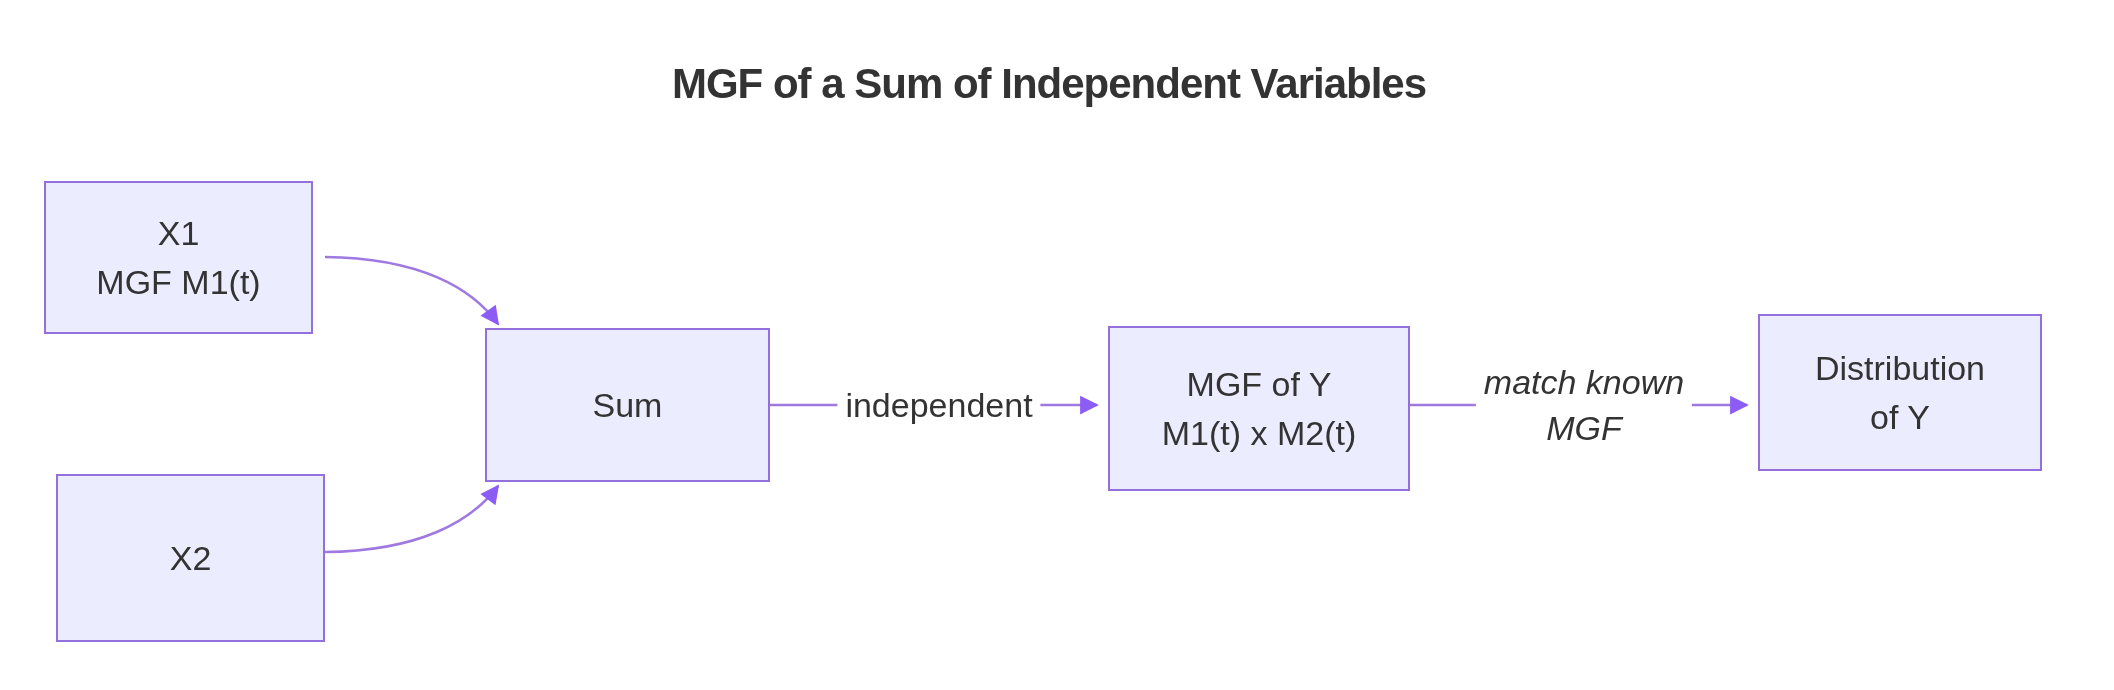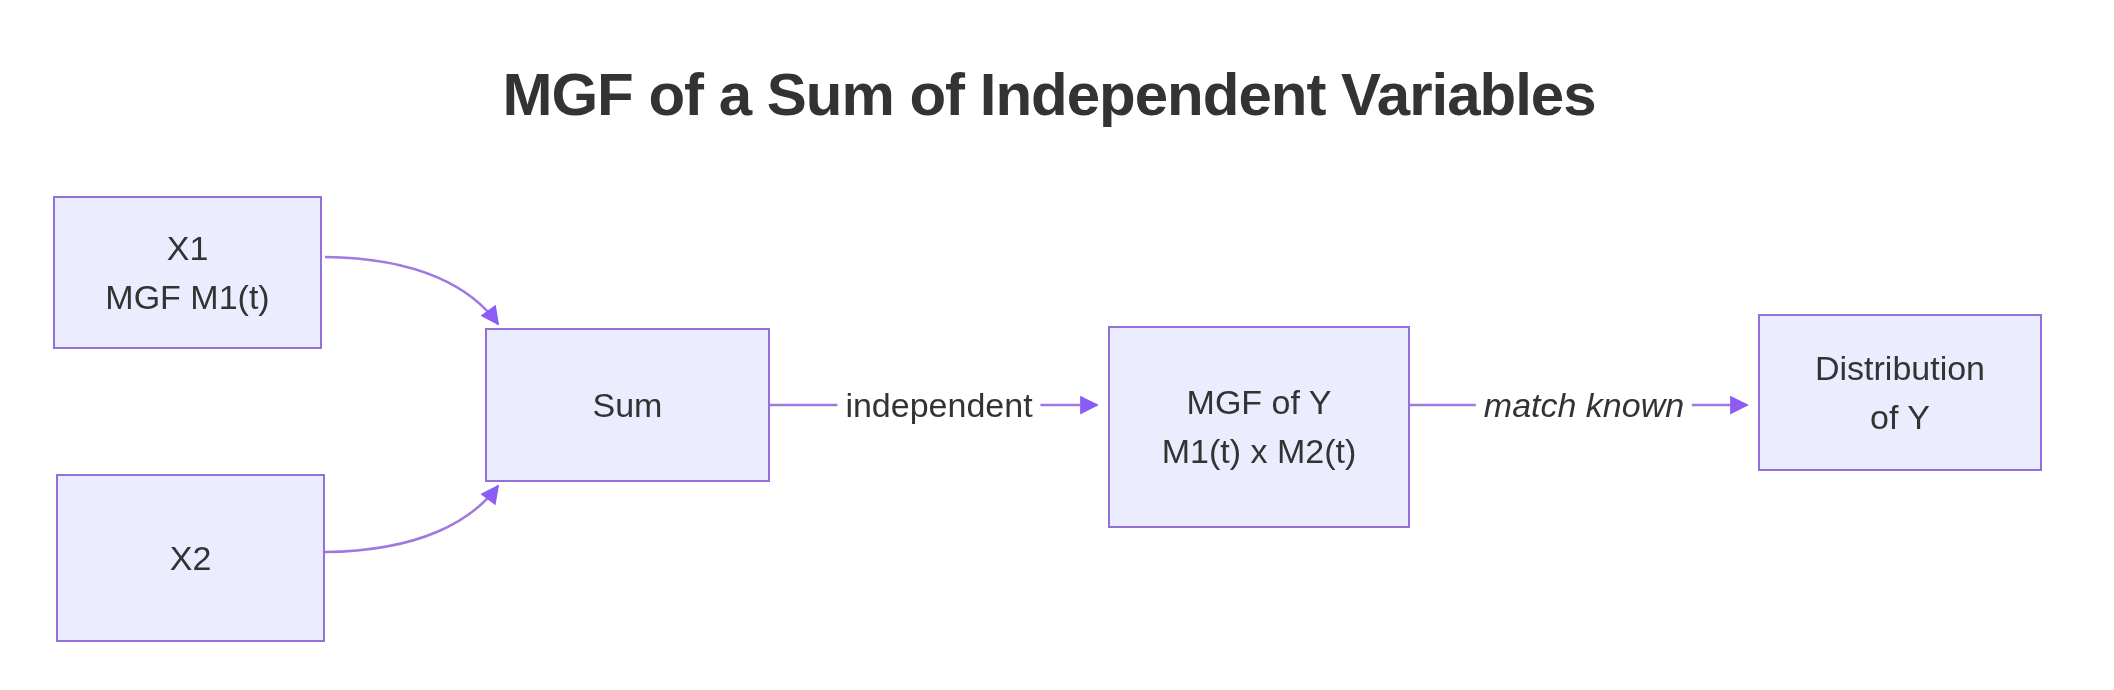--- a/index.html
+++ b/index.html
@@ -14,21 +14,21 @@
     height: 690px;
     background: #ffffff;
     overflow: hidden;
   }
   .diagram-title {
     position: absolute;
     top: 60px;
     left: 0;
     width: 2098px; 
     text-align: center;
-    font-size: 60px;
+    font-size: 42px;
     font-weight: 700;
     color: #333333;
     letter-spacing: -1px;
   }
   .edges-svg {
     position: absolute;
     top: 0;
     left: 0;
     width: 2114px;
     height: 690px;
@@ -45,24 +45,24 @@
     border: 2px solid #9370DB;
     color: #333333;
     font-size: 34px;
     line-height: 49px;
     display: flex;
     flex-direction: column;
     align-items: center;
     justify-content: center;
     text-align: center;
   }
-  .node-x1   { left: 53px;   top: 181px; width: 269px; height: 153px; margin-top: 15px; }
+  .node-x1   { left: 44px;   top: 181px; width: 269px; height: 153px; }
   .node-x2   { left: 56px;   top: 474px; width: 269px; height: 168px; }
   .node-sum  { left: 485px;  top: 328px; width: 285px; height: 154px; gap: 41px; }
-  .node-mgfy { left: 1108px; top: 326px; width: 302px; height: 202px; }
+  .node-mgfy { left: 1108px; top: 326px; width: 302px; height: 165px; }
   .node-dist { left: 1758px; top: 314px; width: 284px; height: 157px; }
   .edge-label {
     position: absolute;
     transform: translate(-50%, -50%);
     background: #ffffff;
     color: #333333;
     font-size: 34px;
     line-height: 46px;
     padding: 0 8px;
     text-align: center;
@@ -110,15 +110,16 @@
 
   <div class="node node-dist">
     <span>Distribution</span>
     <span>of Y</span>
   </div>
 
   <div class="edge-label edge-label-independent">independent</div>
 
   <div class="edge-label edge-label-match">
     <div>match known</div>
+    <div>MGF</div>
   </div>
 
 </div>
 
 </body></html>

